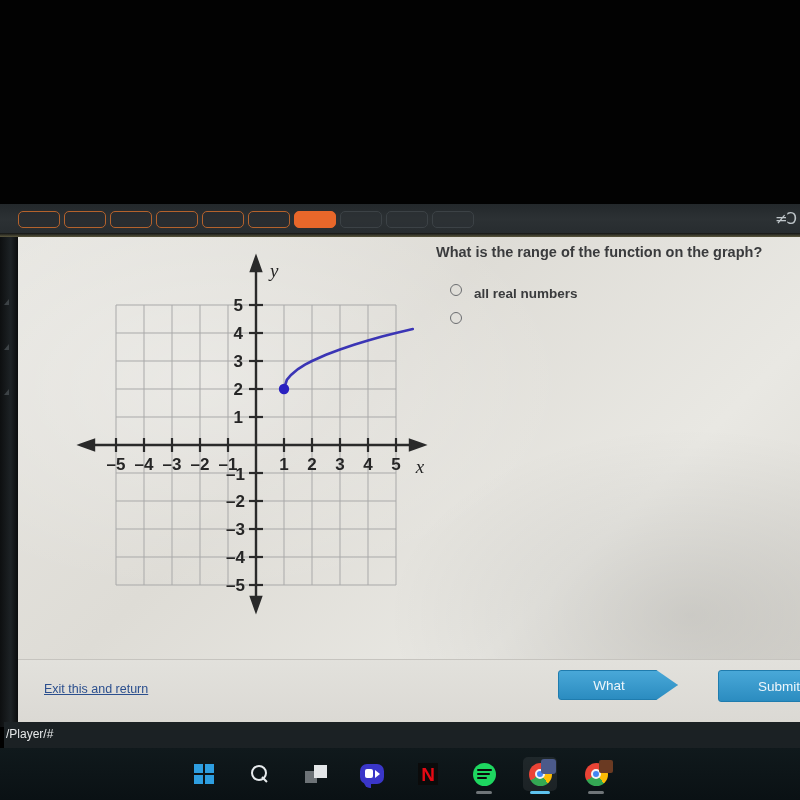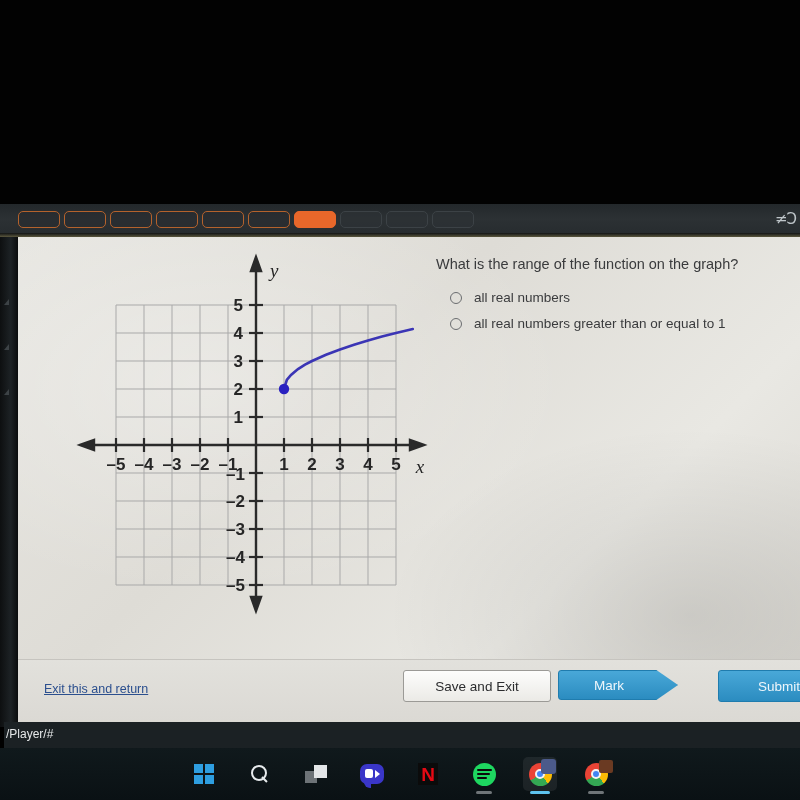--- a/index.html
+++ b/index.html
@@ -111,22 +111,23 @@
   #graph-wrap {
     position: absolute;
     left: 30px; top: 8px;
     width: 380px; height: 370px;
   }
   #graph-svg { display: block; }
 
   
   #qcol {
     position: absolute;
-    left: 418px; top: 18px;
+    left: 418px; top: 6px;
     width: 350px;
+    font-weight: bold;
   }
   #question {
     font-size: 14.5px;
     color: #3a3b3d;
     line-height: 1.25;
     margin-bottom: 17px;
     white-space: nowrap;
   }
   .option {
     display: flex;
@@ -140,20 +141,21 @@
     margin-right: 12px;
     margin-left: 14px;
     flex: 0 0 auto;
     background: transparent;
     box-sizing: border-box;
   }
   .opt-label {
     font-size: 13.5px;
     color: #3a3b3d;
     white-space: nowrap;
+    margin-top: 8px;
   }
 
   
   #footer {
     position: absolute;
     left: 0; bottom: 0;
     width: 782px; height: 62px;
     background: linear-gradient(180deg, #e2e1dc 0%, #dbd9d4 100%);
     border-top: 1px solid #c6c4bf;
   }
@@ -441,30 +443,28 @@
 
     <div id="qcol">
       <div id="question">What is the range of the function on the graph?</div>
 
       <label class="option">
         <span class="radio"></span>
         <span class="opt-label">all real numbers</span>
       </label>
       <label class="option">
         <span class="radio"></span>
-        <span class="opt-label">all real numbers greater than or equal to 1</span>
       </label>
     </div>
 
     <div id="footer">
       <div id="mark-link">Exit this and return</div>
-      <div id="save-exit">Save and Exit</div>
       <div id="next-btn">
         <div id="next-shape"></div>
-        <div id="next-label">Mark</div>
+        <div id="next-label">What</div>
       </div>
       <div id="submit-btn">Submit</div>
     </div>
   </div>
 
   <div id="statusbar">
     <div id="status-url">/Player/#</div>
   </div>
 
   <div id="taskbar">

